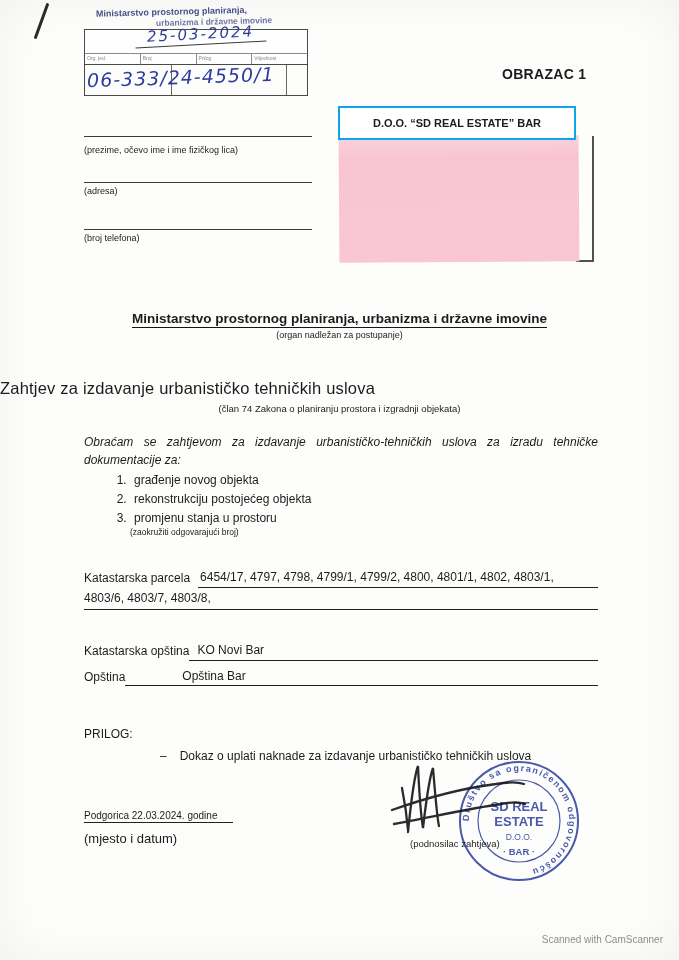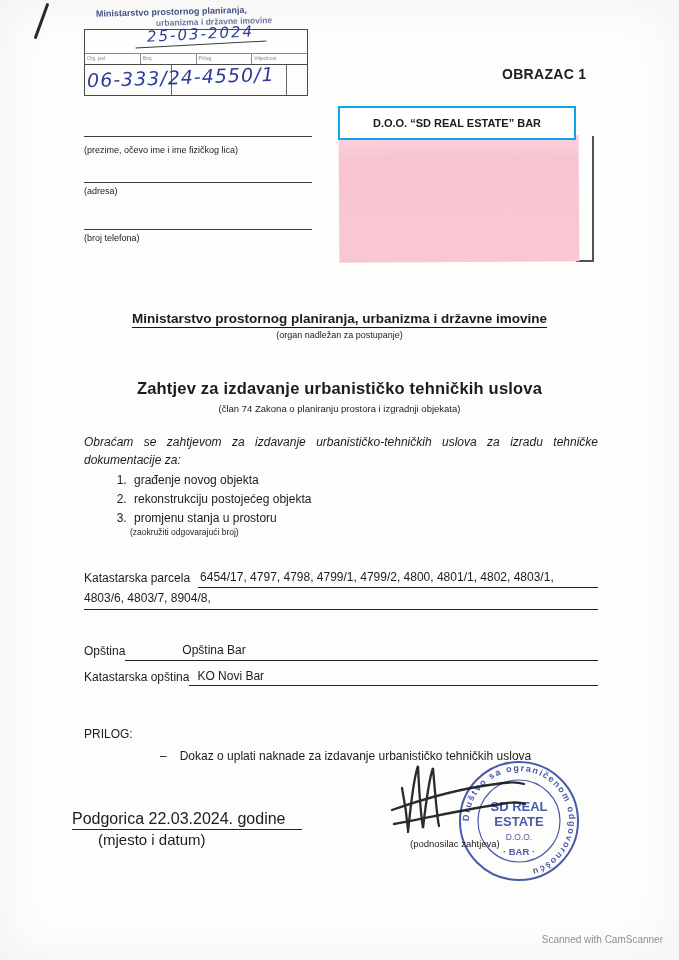--- a/index.html
+++ b/index.html
@@ -52,22 +52,22 @@
   .flb1 { top:136px;margin-top:9px; } .flb2 { top:186px; } .flb3 { top:233px; }
 
   .legal-caption { position:absolute; left:312px; top:264px; width:286px;
     text-align:center; font-size:8.3px; }
 
   .authority { position:absolute; left:0; top:309px; width:679px; text-align:center; }
   .authority .t { display:inline-block; font-size:13.5px; font-weight:bold;
     border-bottom:1.5px solid #141414; padding-bottom:1px; }
   .authority .c { font-size:9px; margin-top:2px; }
 
-  .req-title { position:absolute; left:0; top:379px; width:679px; text-align:center;
-    font-size:16.5px; font-weight:bold; letter-spacing:.2px; }
+  .req-title { position:absolute; left:0; top:379px; width:679px; text-align:left;
+    font-size:16.5px; font-weight:normal; letter-spacing:.2px; }
   .req-sub { position:absolute; left:0; top:403px; width:679px; text-align:center; font-size:9.5px; }
 
   .intro { position:absolute; left:84px; top:433px; width:514px; font-size:12px;
     line-height:1.5; text-align:justify;font-style:italic; }
   .options { position:absolute; left:110px; top:471px; margin:0; padding-left:20px;
     font-size:12px; line-height:1.6; }
   .options li { padding-left:4px; }
   .circle-note { position:absolute; left:130px; top:527px; font-size:8.5px; }
 
   .parcel { position:absolute; left:84px; top:567px; width:514px; font-size:12px; }
@@ -80,24 +80,24 @@
   .muni-row { display:flex; align-items:flex-end; line-height:1.55; margin-bottom:6px; }
   .muni-row .lbl { white-space:nowrap; }
   .muni-row .val { flex:1; border-bottom:1.5px solid #222; white-space:nowrap; }
   .muni-row.r1 .val { padding-left:8px; }
   .muni-row.r2 .val { padding-left:57px; }
 
   .prilog-label { position:absolute; left:84px; top:727px; font-size:12px; }
   .prilog-item { position:absolute; left:160px; top:749px; font-size:12px; }
   .prilog-item .dash { margin-right:13px; }
 
-  .place-date { position:absolute; left:72px; top:810px; font-size:16px; }
+  .place-date { position:absolute; left:84px; top:810px; font-size:10px; }
   .place-date .u { display:inline-block; border-bottom:1.5px solid #222;
     padding:0 16px 1px 0; }
-  .place-caption { position:absolute; left:98px; top:831px; font-size:15px; }
+  .place-caption { position:absolute; left:84px; top:831px; font-size:13px; }
 
   .signature { position:absolute; left:378px; top:758px; z-index:4; }
   .signer-caption { position:absolute; left:410px; top:838px; font-size:9.5px; z-index:5;text-align:right; }
   .round-stamp { position:absolute; left:454px; top:756px; z-index:3; opacity:.92; }
 
   .camscanner { position:absolute; right:16px; top:934px; font-size:10px; color:#8e8e8e;margin-left:21px; }
 </style>
 </head>
 <body>
 
@@ -154,31 +154,31 @@
     <li>rekonstrukciju postojećeg objekta</li>
     <li>promjenu stanja u prostoru</li>
   </ol>
   <div class="circle-note">(zaokružiti odgovarajući broj)</div>
 
   <div class="parcel">
     <div class="parcel-row1">
       <span class="lbl">Katastarska parcela</span>
       <span class="val">6454/17, 4797, 4798, 4799/1, 4799/2, 4800, 4801/1, 4802, 4803/1,</span>
     </div>
-    <div class="parcel-row2">4803/6, 4803/7, 8904/8,</div>
+    <div class="parcel-row2">4803/6, 4803/7, 4803/8,</div>
   </div>
 
   <div class="muni">
+    <div class="muni-row r1">
+      <span class="lbl">Katastarska opština</span>
+      <span class="val">KO Novi Bar</span>
+    </div>
     <div class="muni-row r2">
       <span class="lbl">Opština</span>
       <span class="val">Opština Bar</span>
-    </div>
-    <div class="muni-row r1">
-      <span class="lbl">Katastarska opština</span>
-      <span class="val">KO Novi Bar</span>
     </div>
   </div>
 
   <div class="prilog-label">PRILOG:</div>
   <div class="prilog-item">
     <span class="dash">–</span><span>Dokaz o uplati naknade za izdavanje urbanističko tehničkih uslova</span>
   </div>
 
   <div class="place-date">
     <span class="u">Podgorica 22.03.2024. godine</span>

